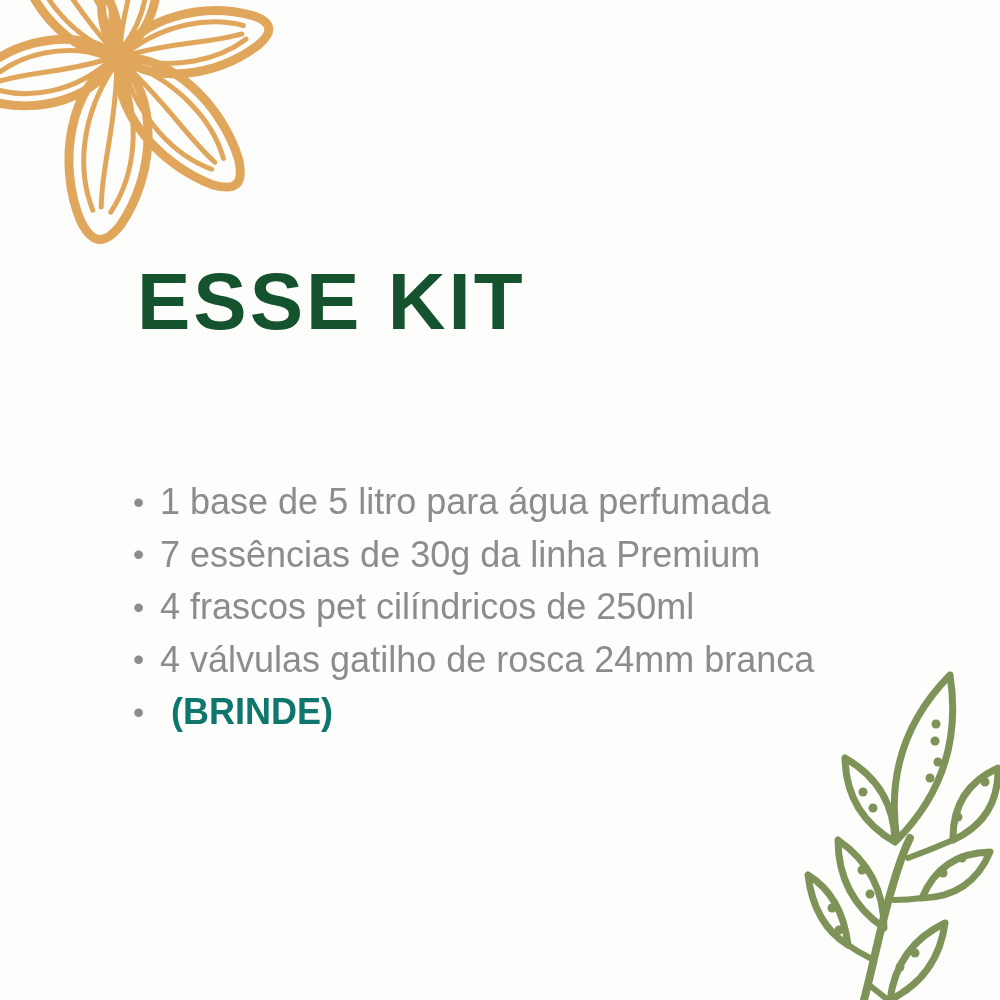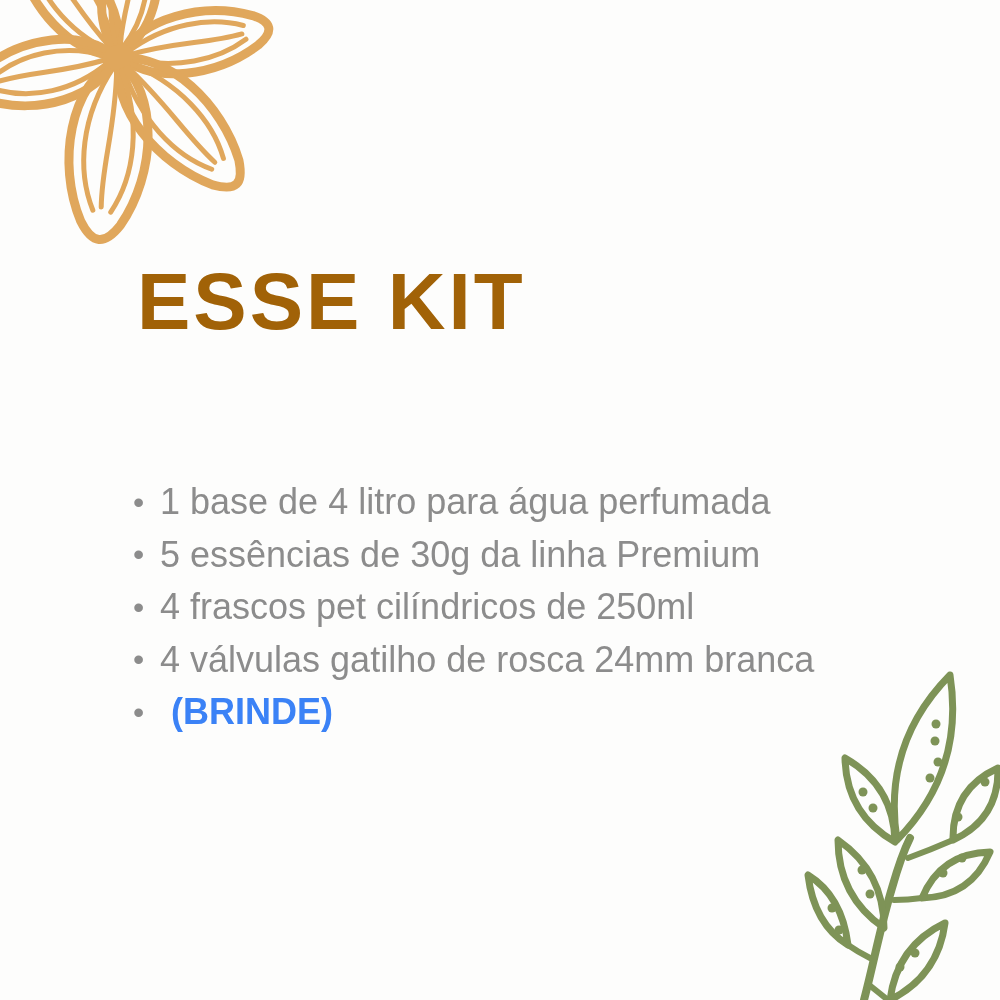--- a/index.html
+++ b/index.html
@@ -18,21 +18,21 @@
   .leaf-svg   { position: absolute; top: 660px; left: 780px; }
 
   .heading {
     position: absolute;
     left: 137px; top: 256px;
     margin: 0;
     font-size: 80px;
     font-weight: bold;
     letter-spacing: 3px;
     line-height: 91px;
-    color: #a16207;
+    color: #14532d;
     white-space: nowrap;
   }
   .heading span { display: block; }
 
   .kit-list {
     position: absolute;
     left: 133px; top: 476px;
     margin: 0; padding: 0;
     list-style: none;
   }
@@ -44,21 +44,21 @@
     color: #8C8C8C;
     white-space: nowrap;
   }
   .bullet {
     width: 27px;
     flex: 0 0 27px;
     font-size: 32px;
     color: #8C8C8C;
   }
   .highlight {
-    color: #3b82f6;
+    color: #0f766e;
     font-weight: bold;
   }
   .highlight:not(:empty) { margin-left: 11px; }
 </style>
 </head>
 <body>
 
 <div class="canvas">
 
   <svg class="flower-svg" width="280" height="250" viewBox="0 0 280 250" fill="none" stroke="#E0A75C" stroke-linecap="round" stroke-linejoin="round">
@@ -109,26 +109,26 @@
     </g>
   </svg>
 
   <h1 class="heading">
     <span>ESSE KIT</span>
   </h1>
 
   <ul class="kit-list">
     <li class="kit-item">
       <span class="bullet">•</span>
-      <span>1 base de 4 litro para água perfumada</span>
+      <span>1 base de 5 litro para água perfumada</span>
       <span class="highlight"></span>
     </li>
     <li class="kit-item">
       <span class="bullet">•</span>
-      <span>5 essências de 30g da linha Premium</span>
+      <span>7 essências de 30g da linha Premium</span>
       <span class="highlight"></span>
     </li>
     <li class="kit-item">
       <span class="bullet">•</span>
       <span>4 frascos pet cilíndricos de 250ml</span>
       <span class="highlight"></span>
     </li>
     <li class="kit-item">
       <span class="bullet">•</span>
       <span>4 válvulas gatilho de rosca 24mm branca</span>

